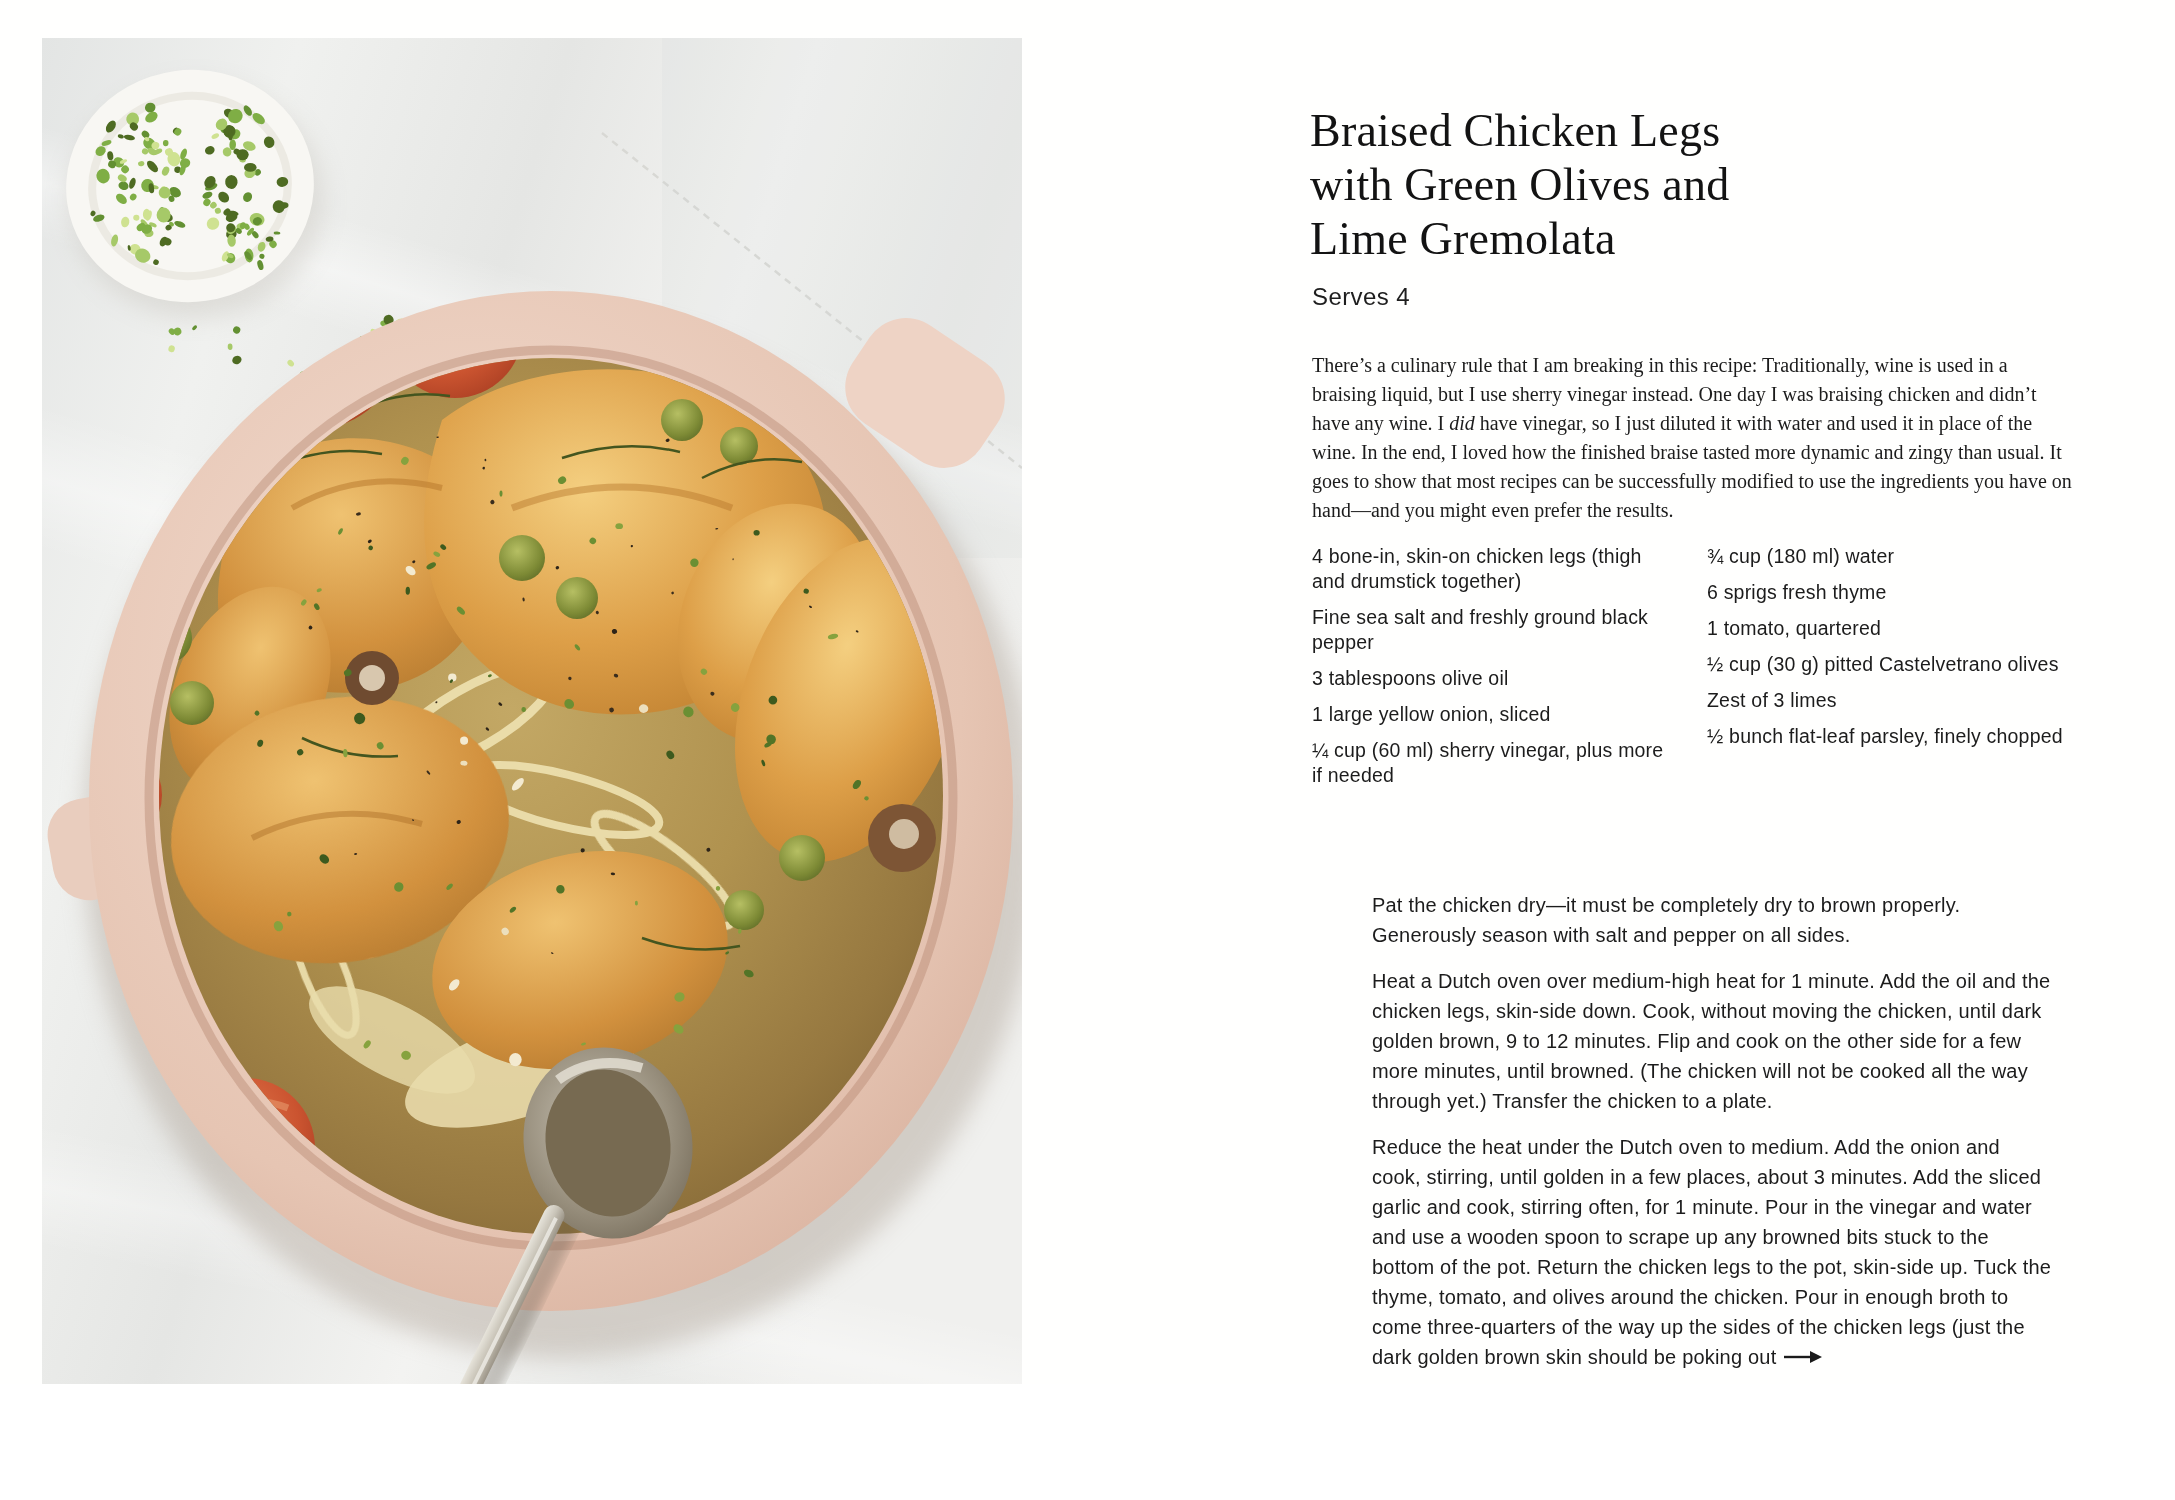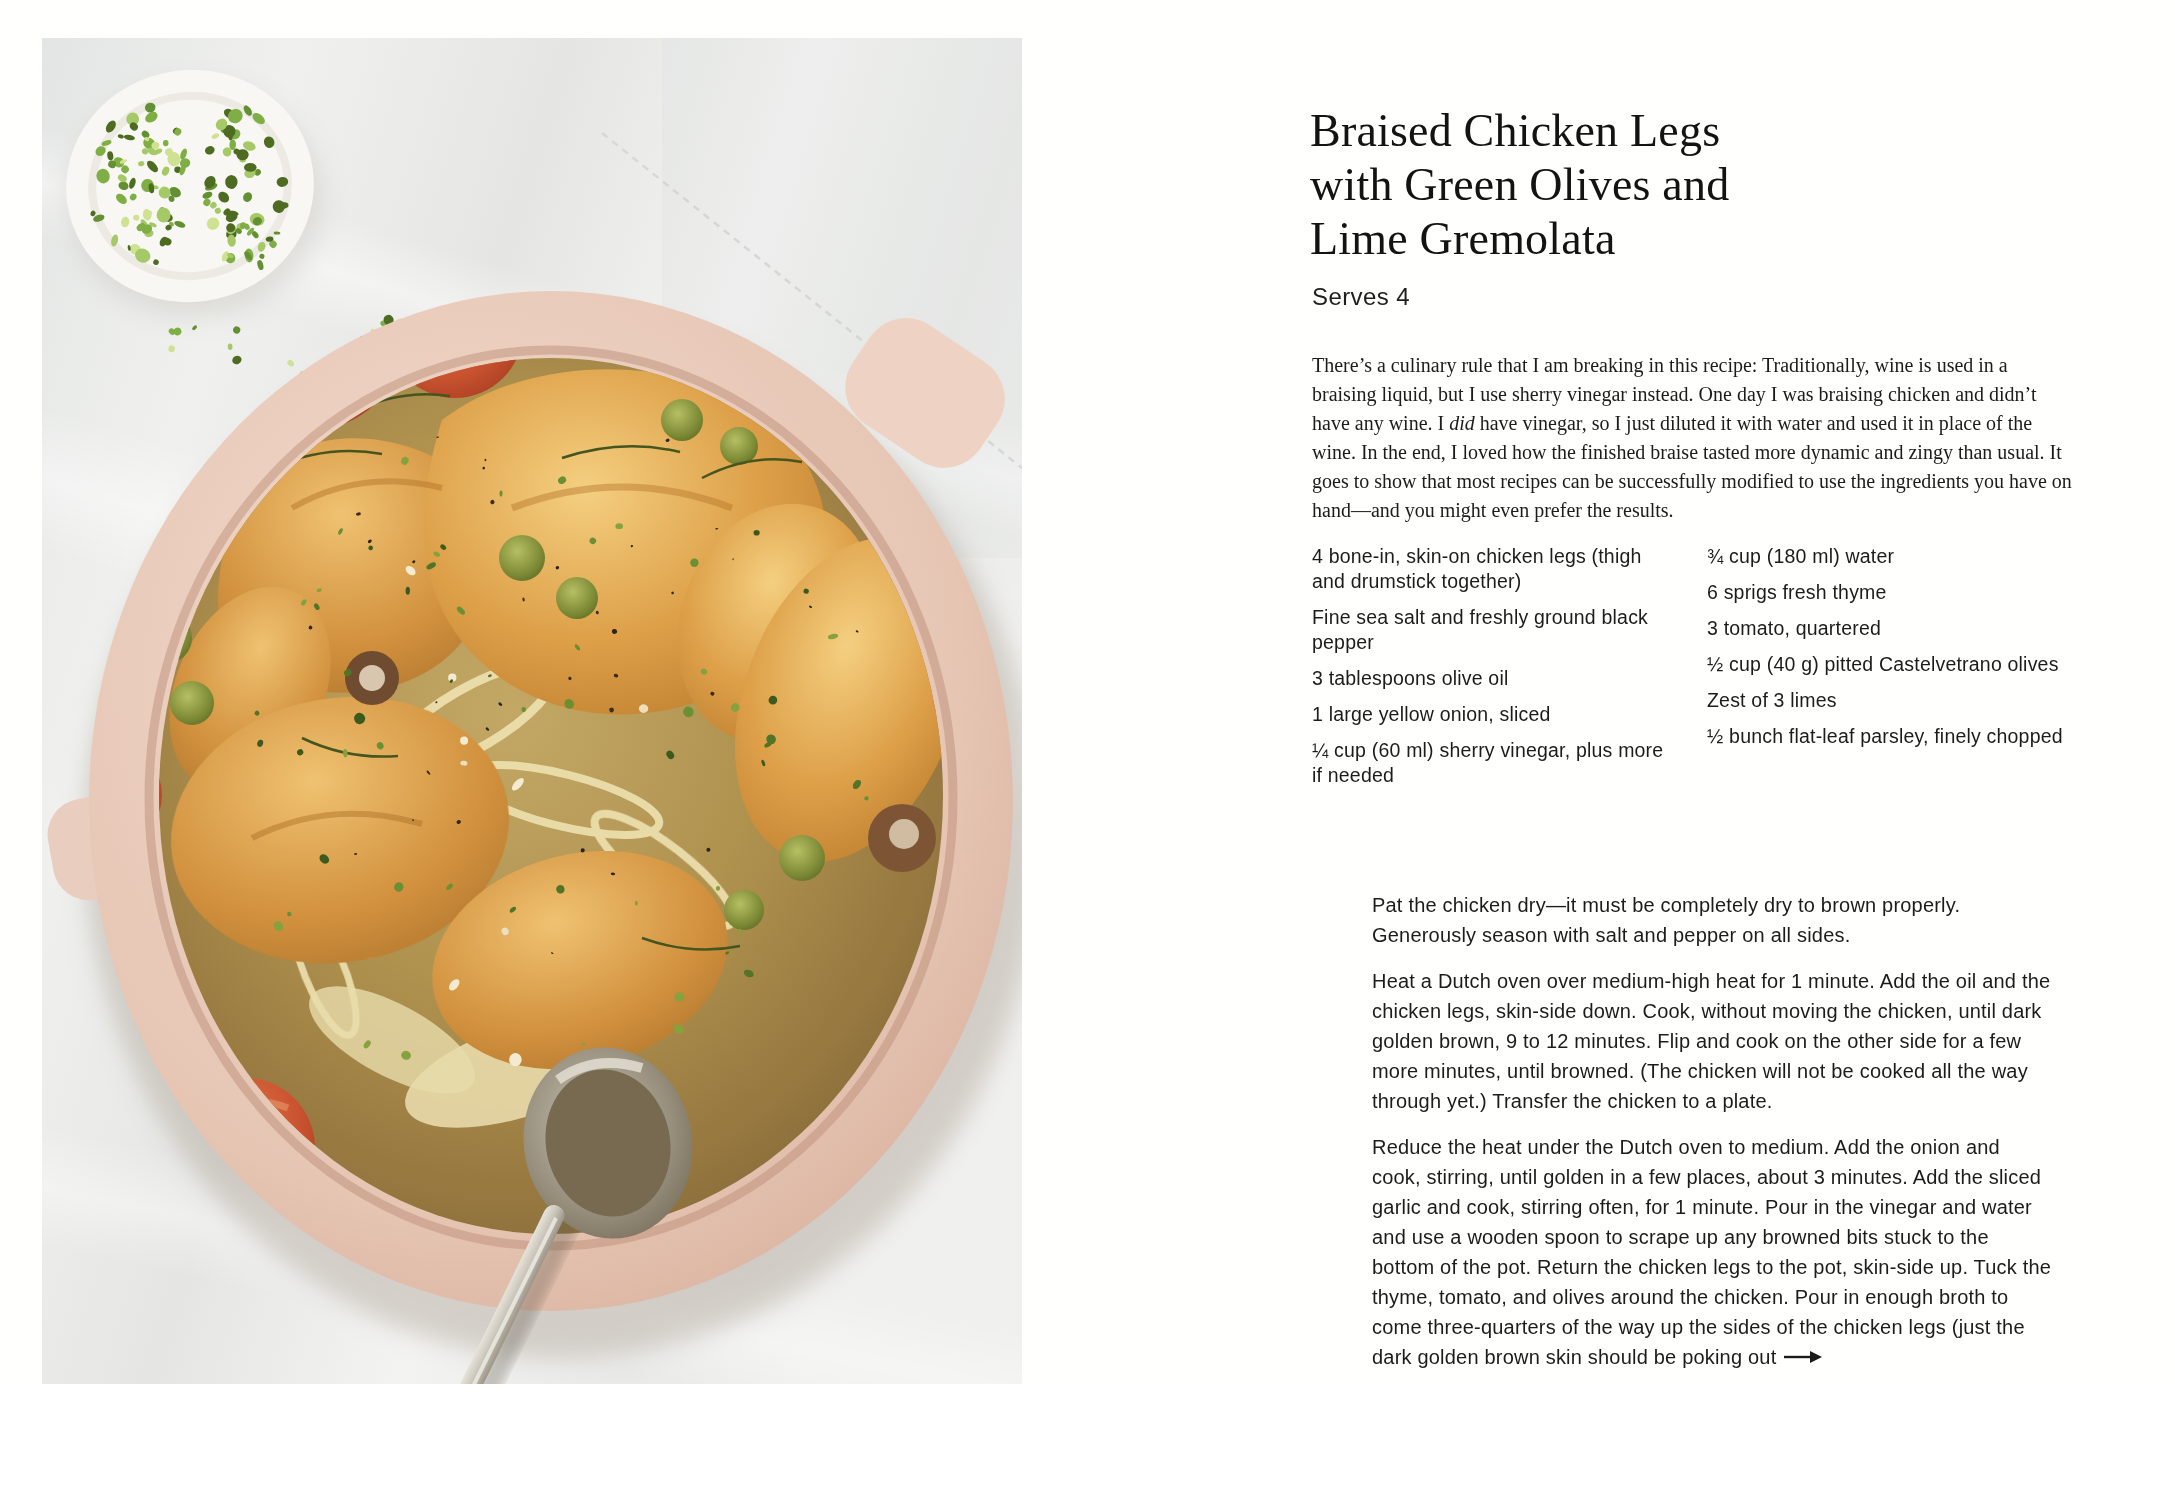--- a/index.html
+++ b/index.html
@@ -485,22 +485,22 @@
     <p>4 bone-in, skin-on chicken legs (thigh and drumstick together)</p>
     <p>Fine sea salt and freshly ground black pepper</p>
     <p>3 tablespoons olive oil</p>
     <p>1 large yellow onion, sliced</p>
     <p>¼ cup (60 ml) sherry vinegar, plus more if needed</p>
   </div>
 
   <div class="ing-col right">
     <p>¾ cup (180 ml) water</p>
     <p>6 sprigs fresh thyme</p>
-    <p>3 tomato, quartered</p>
-    <p>½ cup (40 g) pitted Castelvetrano olives</p>
+    <p>1 tomato, quartered</p>
+    <p>½ cup (30 g) pitted Castelvetrano olives</p>
     <p>Zest of 3 limes</p>
     <p>½ bunch flat-leaf parsley, finely chopped</p>
   </div>
 
   <div class="method">
     <p>Pat the chicken dry—it must be completely dry to brown properly. Generously season with salt and pepper on all sides.</p>
     <p>Heat a Dutch oven over medium-high heat for 1 minute. Add the oil and the chicken legs, skin-side down. Cook, without moving the chicken, until dark golden brown, 9 to 12 minutes. Flip and cook on the other side for a few more minutes, until browned. (The chicken will not be cooked all the way through yet.) Transfer the chicken to a plate.</p>
     <p><span>Reduce the heat under the Dutch oven to medium. Add the onion and cook, stirring, until golden in a few places, about 3 minutes. Add the sliced garlic and cook, stirring often, for 1 minute. Pour in the vinegar and water and use a wooden spoon to scrape up any browned bits stuck to the bottom of the pot. Return the chicken legs to the pot, skin-side up. Tuck the thyme, tomato, and olives around the chicken. Pour in enough broth to come three-quarters of the way up the sides of the chicken legs (just the dark golden brown skin should be poking out</span><svg class="arrow-icon" width="38" height="14" viewBox="0 0 38 14">
           <line x1="0" y1="7" x2="28" y2="7" stroke="#1b1b1b" stroke-width="2.4"></line>
           <path d="M26 1 L38 7 L26 13 Z" fill="#1b1b1b"></path>

